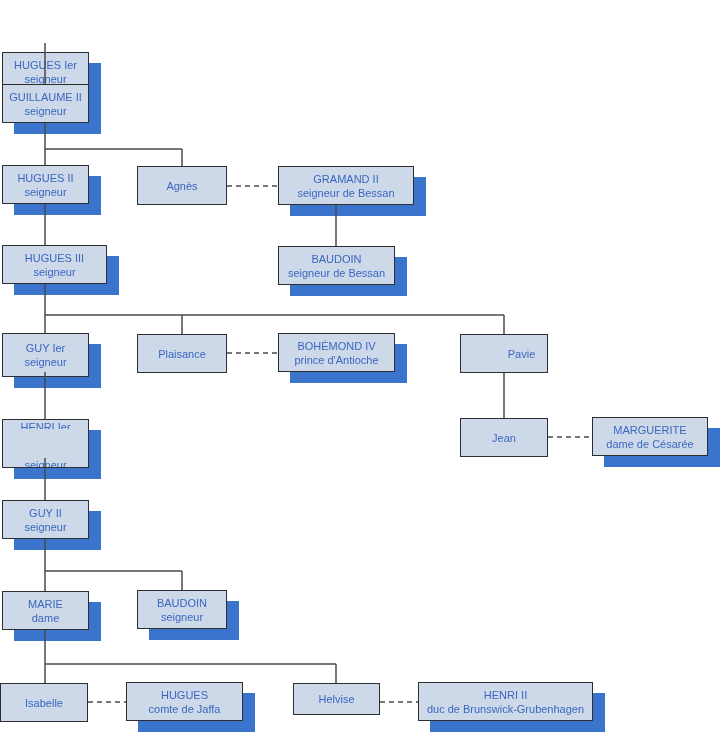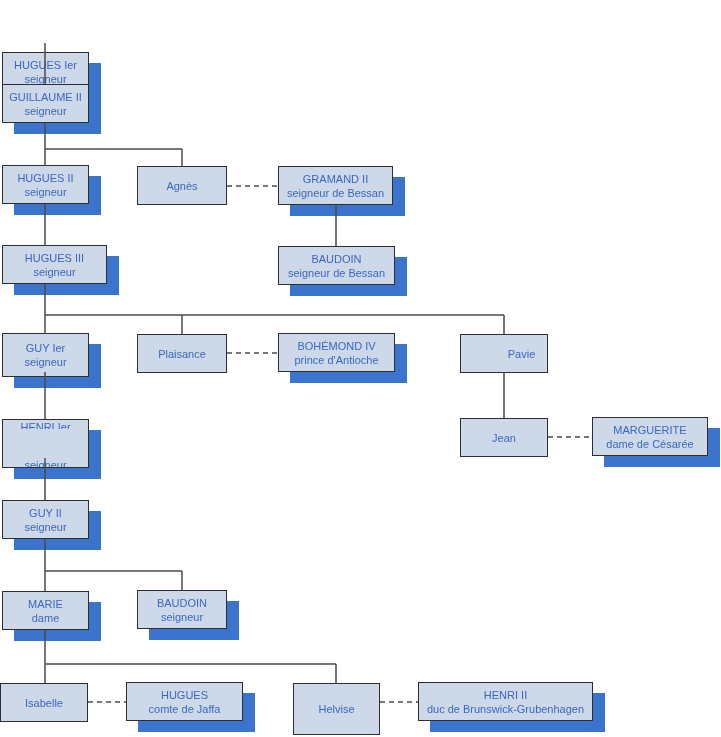--- a/index.html
+++ b/index.html
@@ -74,21 +74,21 @@
       <div class="person-name">GUILLAUME II</div>
       <div class="person-title">seigneur</div>
     </div>
     <div class="node shadowed" style="left: 2px; top: 165px; width: 87px; height: 39px;">
       <div class="person-name">HUGUES II</div>
       <div class="person-title">seigneur</div>
     </div>
     <div class="node" style="left: 137px; top: 166px; width: 90px; height: 39px;">
       <div class="person-name">Agnès</div>
     </div>
-    <div class="node shadowed" style="left: 278px; top: 166px; width: 115px; height: 39px;">
+    <div class="node shadowed" style="left: 278px; top: 166px; width: 136px; height: 39px;">
       <div class="person-name">GRAMAND II</div>
       <div class="person-title">seigneur de Bessan</div>
     </div>
     <div class="node shadowed" style="left: 2px; top: 245px; width: 105px; height: 39px;">
       <div class="person-name">HUGUES III</div>
       <div class="person-title">seigneur</div>
     </div>
     <div class="node shadowed" style="left: 278px; top: 246px; width: 117px; height: 39px;">
       <div class="person-name">BAUDOIN</div>
       <div class="person-title">seigneur de Bessan</div>
@@ -130,21 +130,21 @@
       <div class="person-name">BAUDOIN</div>
       <div class="person-title">seigneur</div>
     </div>
     <div class="node" style="left: 0px; top: 683px; width: 88px; height: 39px;">
       <div class="person-name">Isabelle</div>
     </div>
     <div class="node shadowed" style="left: 126px; top: 682px; width: 117px; height: 39px;">
       <div class="person-name">HUGUES</div>
       <div class="person-title">comte de Jaffa</div>
     </div>
-    <div class="node" style="left: 293px; top: 683px; width: 87px; height: 52px;">
+    <div class="node" style="left: 293px; top: 683px; width: 87px; height: 32px;">
       <div class="person-name">Helvise</div>
     </div>
     <div class="node shadowed" style="left: 418px; top: 682px; width: 175px; height: 39px;">
       <div class="person-name">HENRI II</div>
       <div class="person-title">duc de Brunswick-Grubenhagen</div>
     </div>
     <svg class="connector-layer" width="721" height="737">
       <line x1="45" y1="43" x2="45" y2="84"></line>
       <line x1="45" y1="123" x2="45" y2="165"></line>
       <line x1="45" y1="149" x2="182" y2="149"></line>

